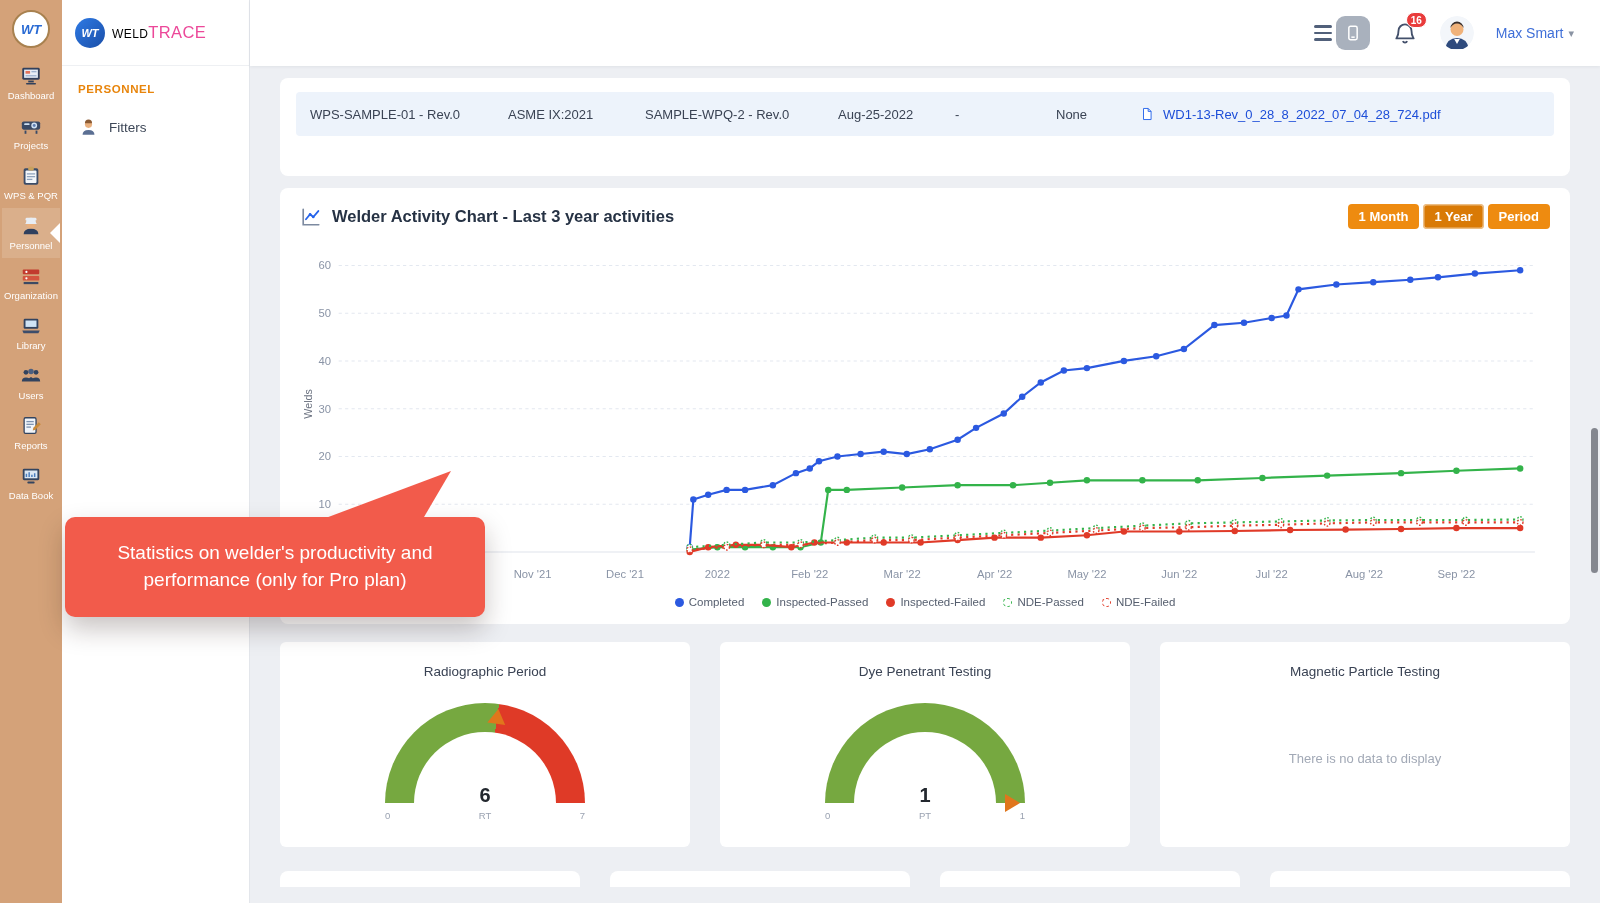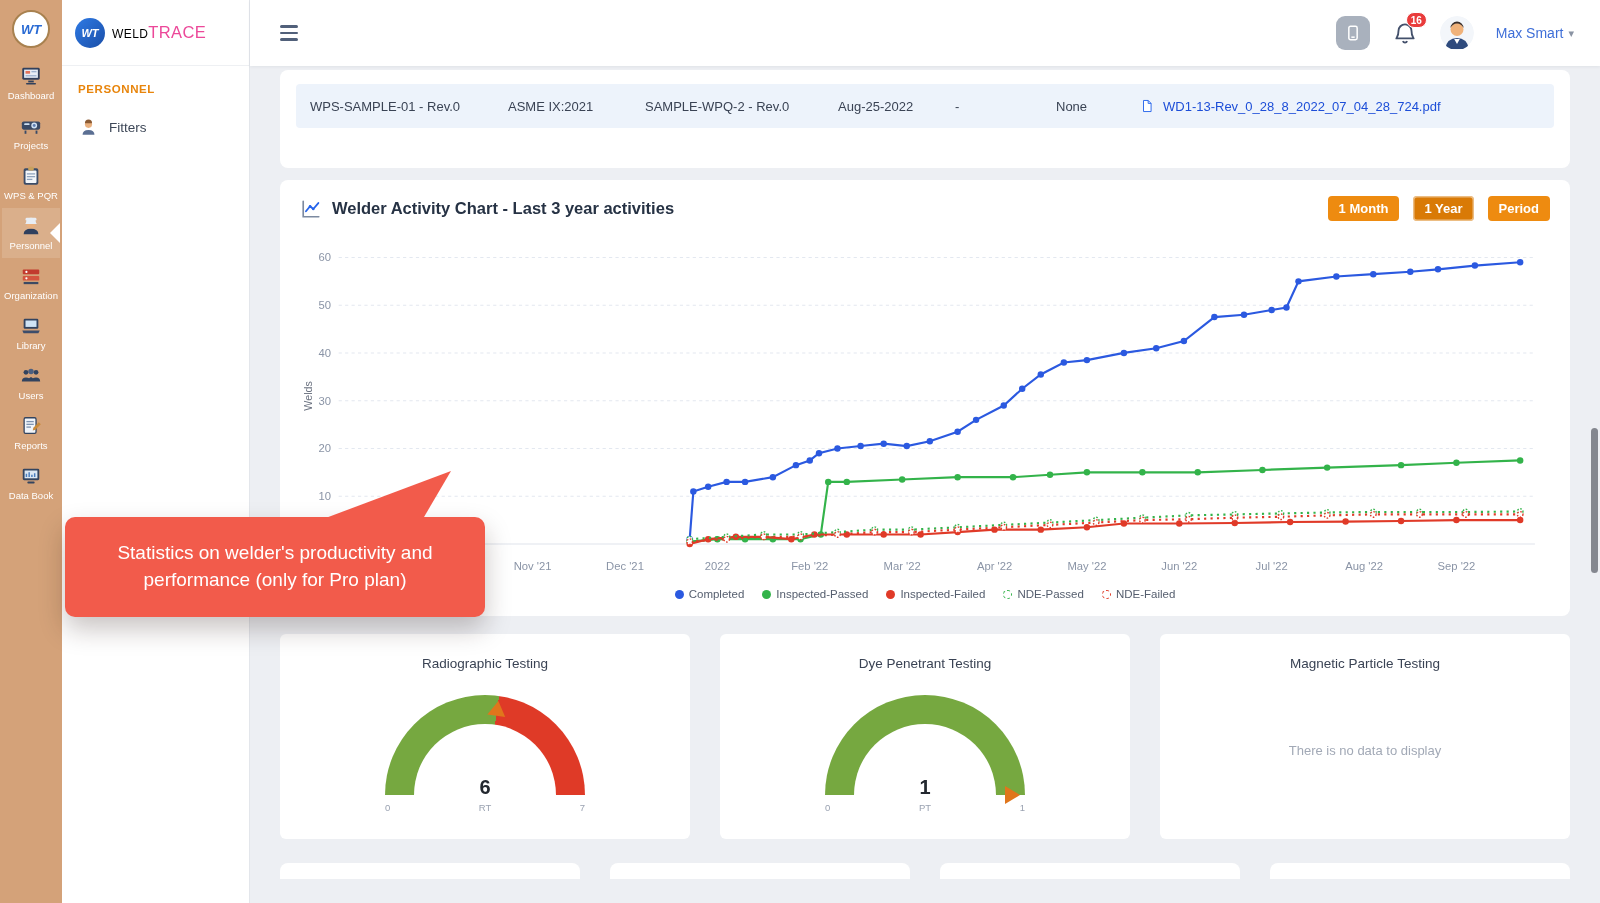--- a/index.html
+++ b/index.html
@@ -28,52 +28,52 @@
   .brand-trace{font-weight:400;color:#ec4899;font-size:16.5px;letter-spacing:.4px}
   .panel-section{color:#e8850c;font-size:11.5px;font-weight:bold;letter-spacing:.6px;padding:17px 16px 12px}
   .panel-item{display:flex;align-items:center;gap:11px;padding:10px 16px;font-size:13.5px;color:#3d4757;cursor:pointer;position:relative}
   .panel-item.active{background:#f1f5f9;color:#cf7410;font-weight:bold}
   .panel-item.active::before{content:"";position:absolute;left:0;top:0;bottom:0;width:3px;background:#ef8e1a}
   .p-ic{width:20px;height:20px;display:flex;align-items:center;justify-content:center}
   .p-ic svg{width:19px;height:19px}
 
   
   .main{flex:1;display:flex;flex-direction:column;min-width:0}
-  .topbar{height:66px;background:#fff;display:flex;align-items:center;justify-content:space-between;padding:16px 26px;
+  .topbar{height:66px;background:#fff;display:flex;align-items:center;justify-content:flex-end;padding:16px 26px;
     box-shadow:0 1px 3px rgba(20,30,50,.06);z-index:2}
   .hamburger{background:none;border:none;cursor:pointer;display:flex;flex-direction:column;gap:4px;padding:4px}
   .hamburger span{display:block;width:18px;height:2.4px;background:#51607a;border-radius:2px}
   .topbar-right{display:flex;align-items:center;gap:22px}
   .device-btn{width:34px;height:34px;border:none;border-radius:9px;background:#a9b1bd;display:flex;align-items:center;justify-content:center;cursor:pointer}
   .device-btn svg{width:20px;height:20px}
   .bell-wrap{position:relative;cursor:pointer;width:26px;height:26px}
   .bell-wrap svg{width:26px;height:26px}
   .badge{position:absolute;top:-8px;right:-9px;background:#e93c3c;color:#fff;font-size:10px;font-weight:bold;
     border-radius:9px;padding:1.5px 4px;min-width:18px;text-align:center;border:1.5px solid #fff}
   .avatar{width:34px;height:34px;border-radius:50%;overflow:hidden;cursor:pointer;flex-shrink:0}
   .username{display:flex;align-items:center;gap:5px;background:none;border:none;color:#3f6fd8;font-size:14px;cursor:pointer;font-family:inherit}
   .chev{color:#8a93a3;font-size:11px}
 
-  .content{flex:1;padding:4px 30px 0;overflow:hidden}
+  .content{flex:1;padding:12px 30px 0;overflow:hidden}
   .card{background:#fff;border-radius:8px}
 
   
   .table-card{padding:14px 16px 40px;margin-bottom:12px}
   .trow{background:#edf3fb;border-radius:4px;display:flex;align-items:center;height:44px;padding:0 14px;font-size:13px;color:#3a4354;cursor:pointer}
   .tc{flex-shrink:0;white-space:nowrap;overflow:hidden}
   .tc0{width:198px}.tc1{width:137px}.tc2{width:193px}.tc3{width:117px}.tc4{width:101px}.tc5{width:84px}
   .pdf-link{display:flex;align-items:center;gap:9px;color:#1d4ed8;cursor:pointer;white-space:nowrap}
   .pdf-link svg{width:14px;height:16px;flex-shrink:0}
 
   
   .chart-card{padding:16px 20px 10px}
   .chart-head{display:flex;align-items:center;gap:10px;padding-bottom:14px}
   .chart-head svg{width:22px;height:22px}
   .chart-title{font-size:16.5px;color:#263244;font-weight:600}
-  .range-btns{margin-left:auto;display:flex;gap:14px}
+  .range-btns{margin-left:auto;display:flex;gap:4px}
   .rbtn{background:#ee8b10;color:#fff;border:none;border-radius:4px;padding:5px 11px;font-size:13px;font-weight:600;cursor:pointer;font-family:inherit}
   .rbtn.active{background:#d97a06;box-shadow:inset 0 0 0 1.5px rgba(255,255,255,.5)}
   .chart-body{width:100%}
   #chart-svg{width:100%;display:block}
   #chart-svg text{font-family:"Liberation Sans",sans-serif;font-size:10.5px;fill:#8a94a6}
   #chart-svg text.ylab{font-size:10px;fill:#6b7280}
   .legend{display:flex;justify-content:center;gap:18px;padding:8px 0 6px;font-size:11.5px;color:#555e6e}
   .lg-item{display:flex;align-items:center;cursor:pointer}
   .lg-dot{width:9px;height:9px;border-radius:50%;display:inline-block;margin-right:5px}
   .lg-dot.dotted{background:transparent;border:1.5px dashed #999}
@@ -483,21 +483,21 @@
             </span>
             <span class="lg-item">
               <span class="lg-dot dotted" style="border-color:#e03a28"></span>
               <span>NDE-Failed</span>
             </span>
           </div>
       </section>
 
       <section class="gauges" id="gauges">
           <div class="gcard">
-            <div class="gtitle">Radiographic Testing</div>
+            <div class="gtitle">Radiographic Period</div>
             <div class="gauge">
               <div class="arc" style="background:conic-gradient(from 270deg, #76a840 0.0deg 98.1deg, #df3a27 98.1deg 180.0deg, rgba(0,0,0,0) 180deg 360deg)"></div>
               <div class="hole"></div>
               <div class="ptr-wrap" style="transform:rotate(8.1deg)">
                 <div class="ptr"></div>
               </div>
               <div class="gval">6</div>
             </div>
             <div class="gscale">
               <span>0</span>

